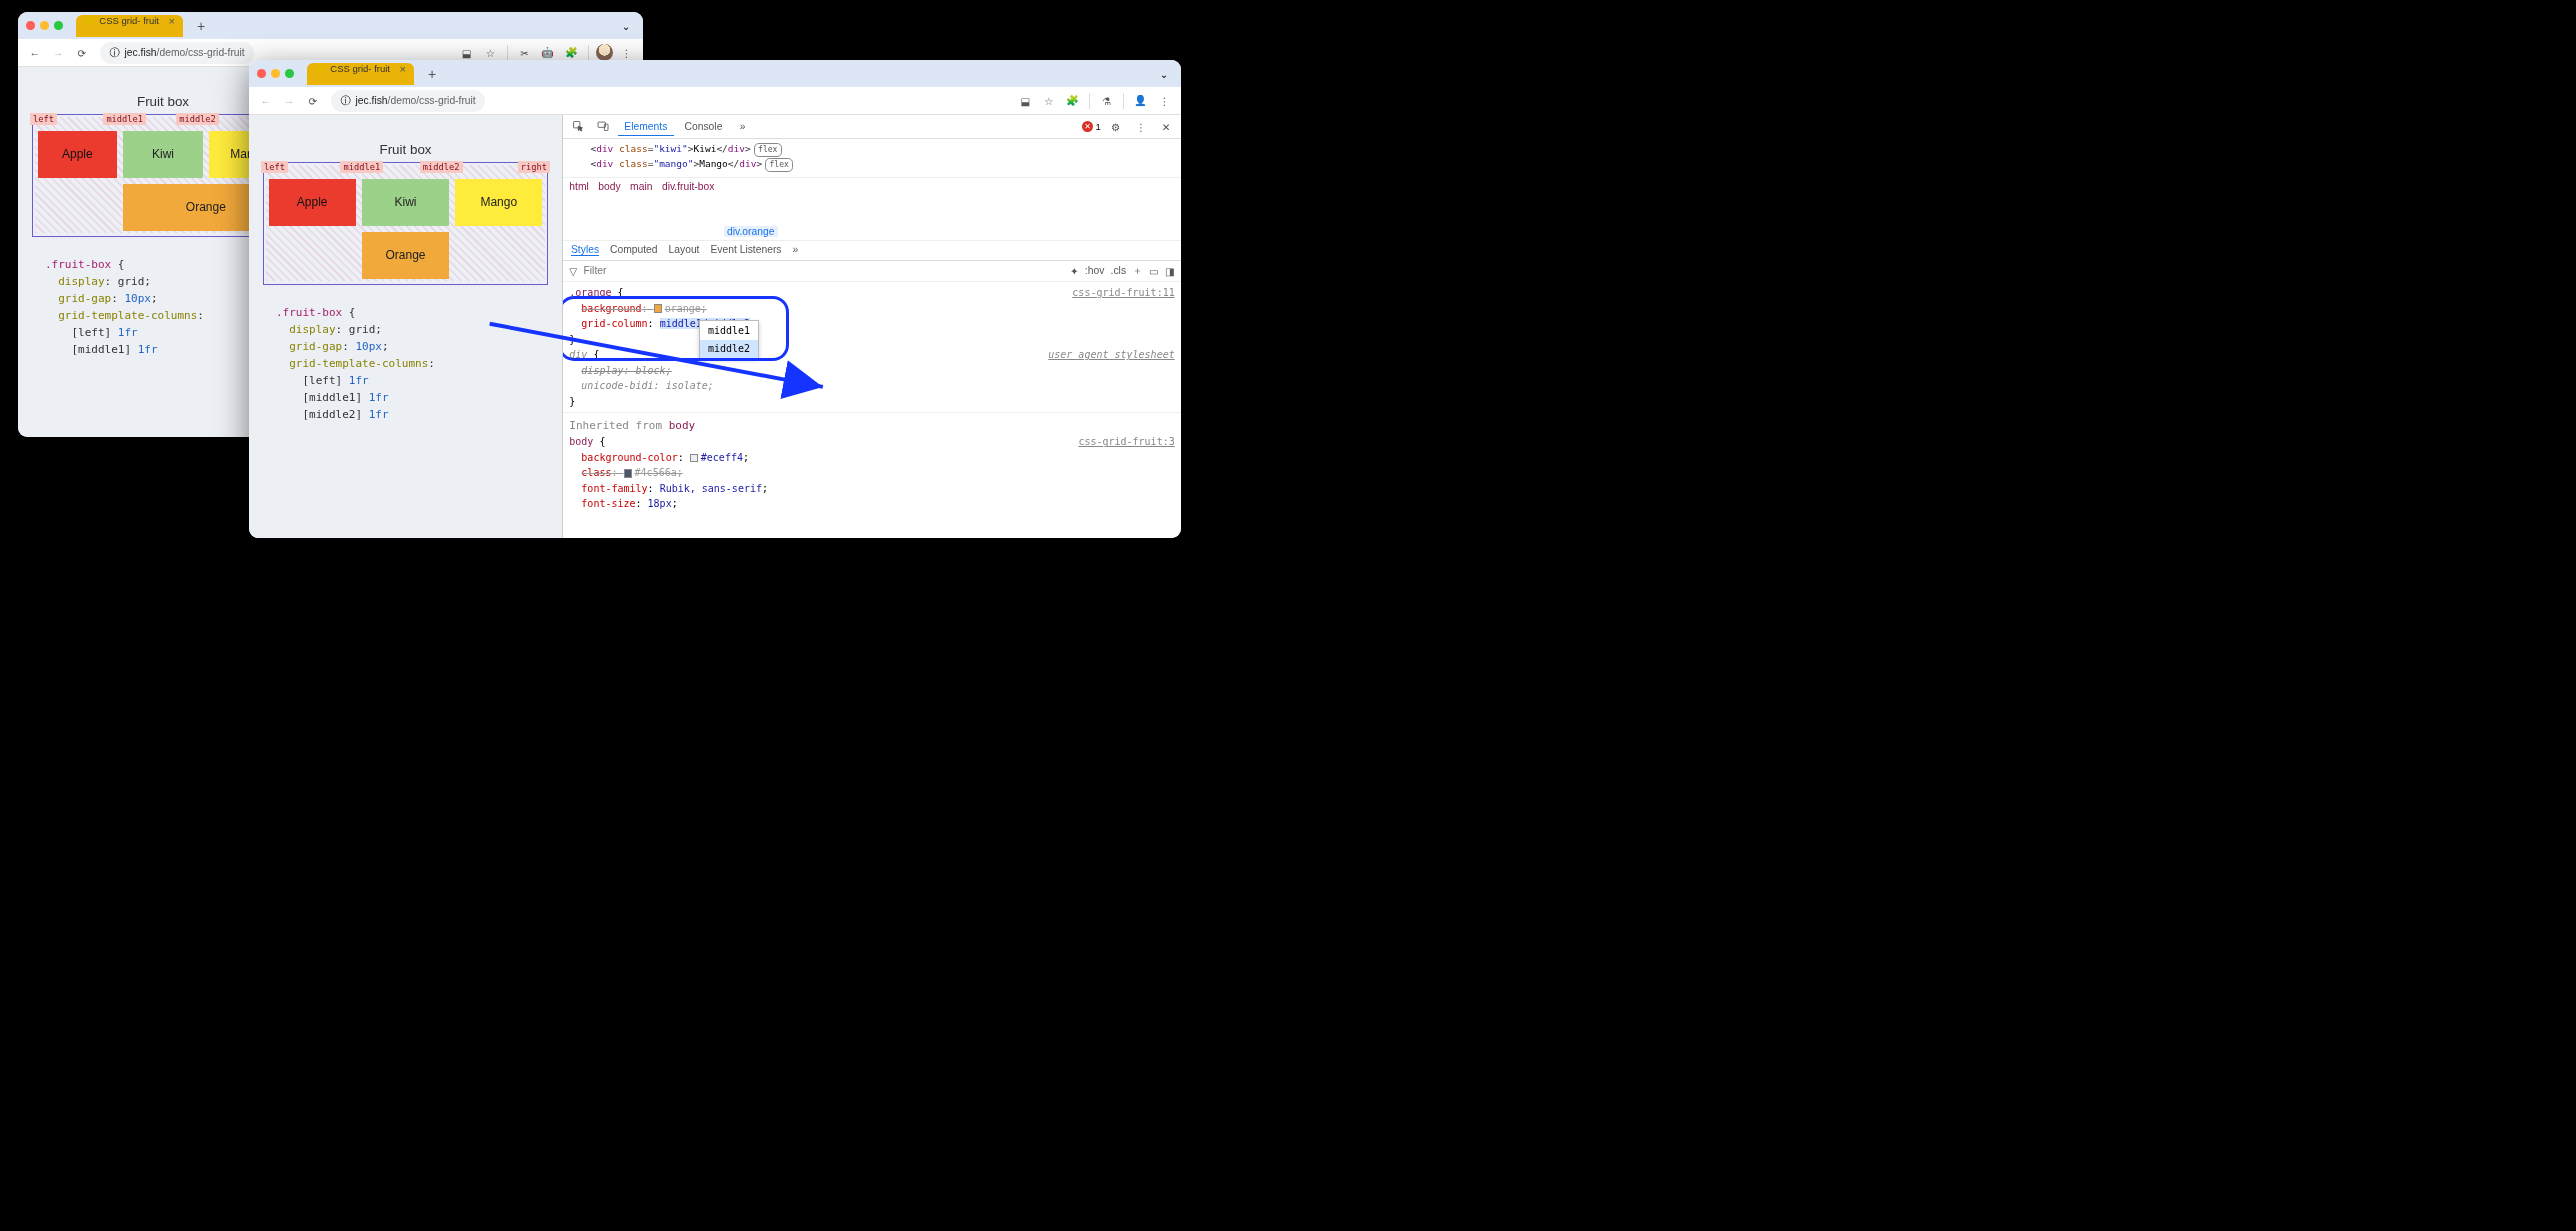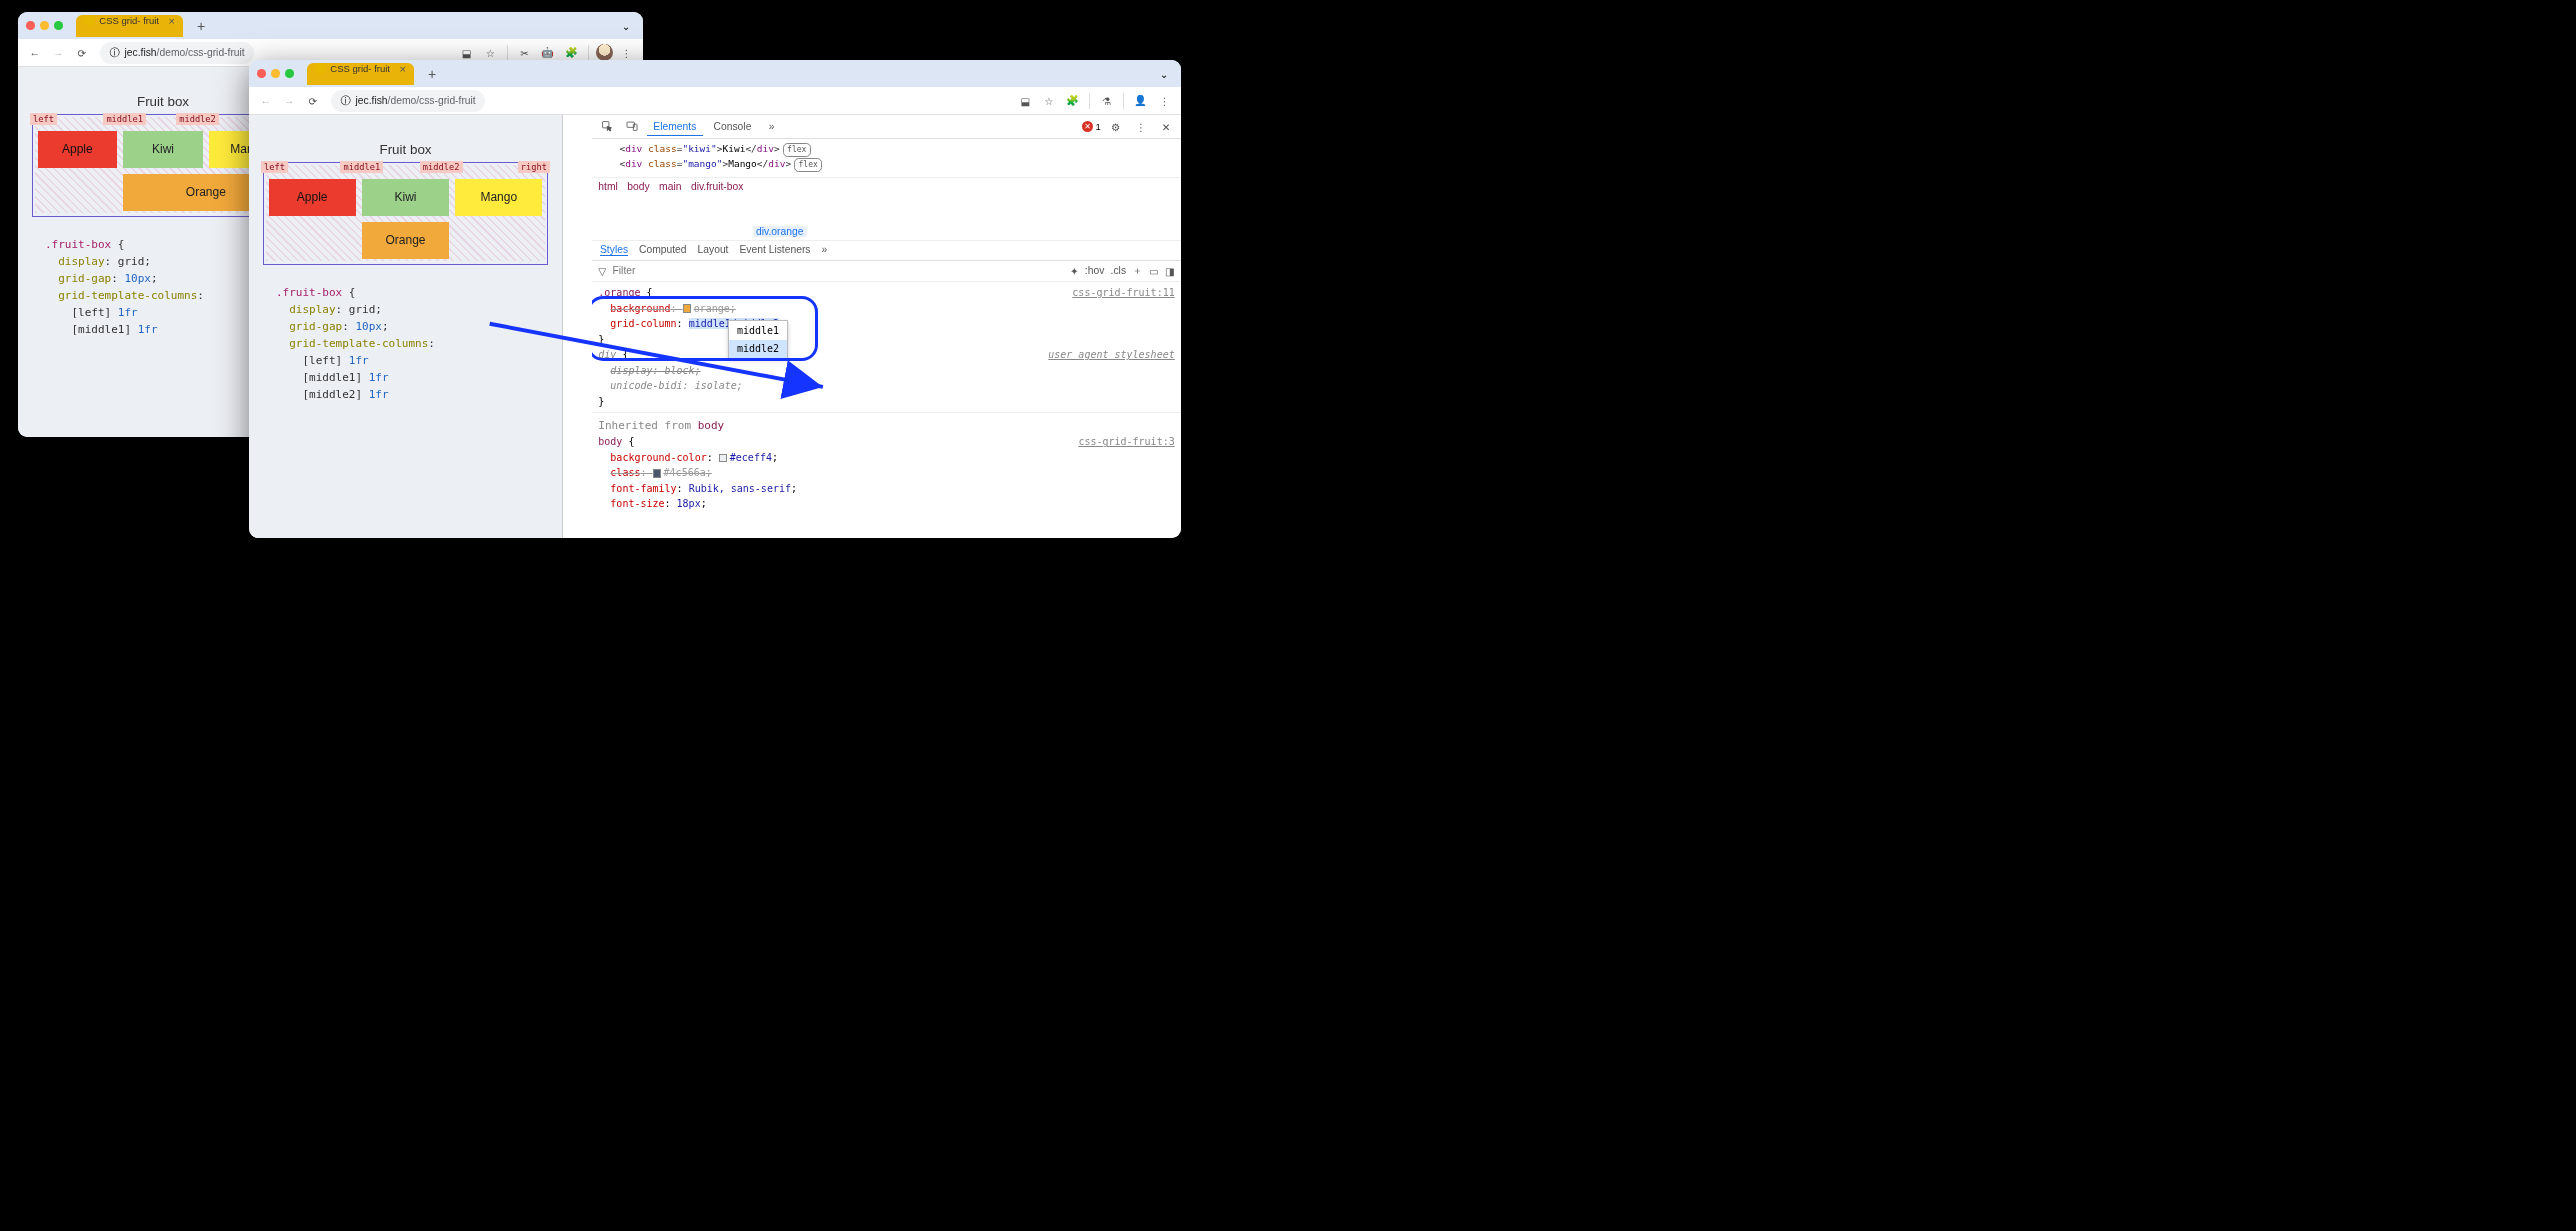--- a/index.html
+++ b/index.html
@@ -51,35 +51,35 @@
   .page{background:#eceff4;overflow:hidden;position:relative;padding-top:19px;}
   #winA .page{width:290px;}
   #winB .page{width:313px;}
   .page h2{text-align:center;font-weight:400;font-size:13.4px;color:#333;margin:8px 0 4.7px;}
 
   
   .gridwrap{position:relative;margin:0 14px;border:1.2px solid #6a5acd;padding:16px 4.7px 4.7px;background:#eceff4;}
   .glabel{position:absolute;top:-1.6px;background:#f8c9c3;color:#812;font-size:8.7px;padding:0.8px 3.2px;font-family:Menlo,monospace;}
   .gridwrap .hatch{position:absolute;inset:2.4px;background:repeating-linear-gradient(45deg,#e7b9d4 0 1.6px,transparent 1.6px 5.5px);opacity:.45;pointer-events:none;}
   .fruitgrid{position:relative;display:grid;grid-template-columns:1fr 1fr 1fr;gap:6.3px;}
-  .fruit{height:37px;display:flex;align-items:center;justify-content:center;font-size:12px;color:#222;}
+  .fruit{height:47px;display:flex;align-items:center;justify-content:center;font-size:12px;color:#222;}
   .apple{background:#eb3b2f;color:#111;}
   .kiwi{background:#9cd18a;}
   .mango{background:#ffeb3b;}
   .orange{background:#f2a93b;}
   #winA .orange{grid-column:2 / span 2;}
   #winB .orange{grid-column:2 / span 1;}
 
   .codeblock{margin:19px 27px 0;font-family:Menlo,monospace;font-size:11px;color:#333;line-height:1.55;white-space:pre;}
   .sel{color:#a61d69;}
   .prop{color:#8a8200;}
   .num{color:#2166c4;}
 
   
-  .devtools{flex:1;display:flex;flex-direction:column;min-width:0;border-left:0.8px solid #ccc;background:#fff;padding-left:29px;}
+  .devtools{flex:1;display:flex;flex-direction:column;min-width:0;border-left:0.8px solid #ccc;background:#fff;}
   .dt-top{display:flex;align-items:center;height:24px;border-bottom:0.8px solid #ddd;padding:0 4.7px;gap:4.7px;}
   .dt-tab{padding:3.2px 6.3px;font-size:10.3px;color:#555;}
   .dt-tab.active{color:#1a73e8;border-bottom:1.6px solid #1a73e8;font-weight:500;}
   .dt-icons{margin-left:auto;display:flex;align-items:center;gap:4.7px;}
   .errbadge{display:flex;align-items:center;gap:2.4px;font-size:9.5px;}
   .errbadge .circ{width:11px;height:11px;border-radius:50%;background:#d93025;display:flex;align-items:center;justify-content:center;color:#fff;font-size:8px;}
   .dom{font-family:Menlo,monospace;font-size:9.5px;padding:3.2px 4.7px 4.7px 16px;line-height:1.5;color:#333;white-space:nowrap;overflow:hidden;}
   .dom .t{color:#881280;}
   .dom .a{color:#994500;}
   .dom .v{color:#1a1aa6;}

